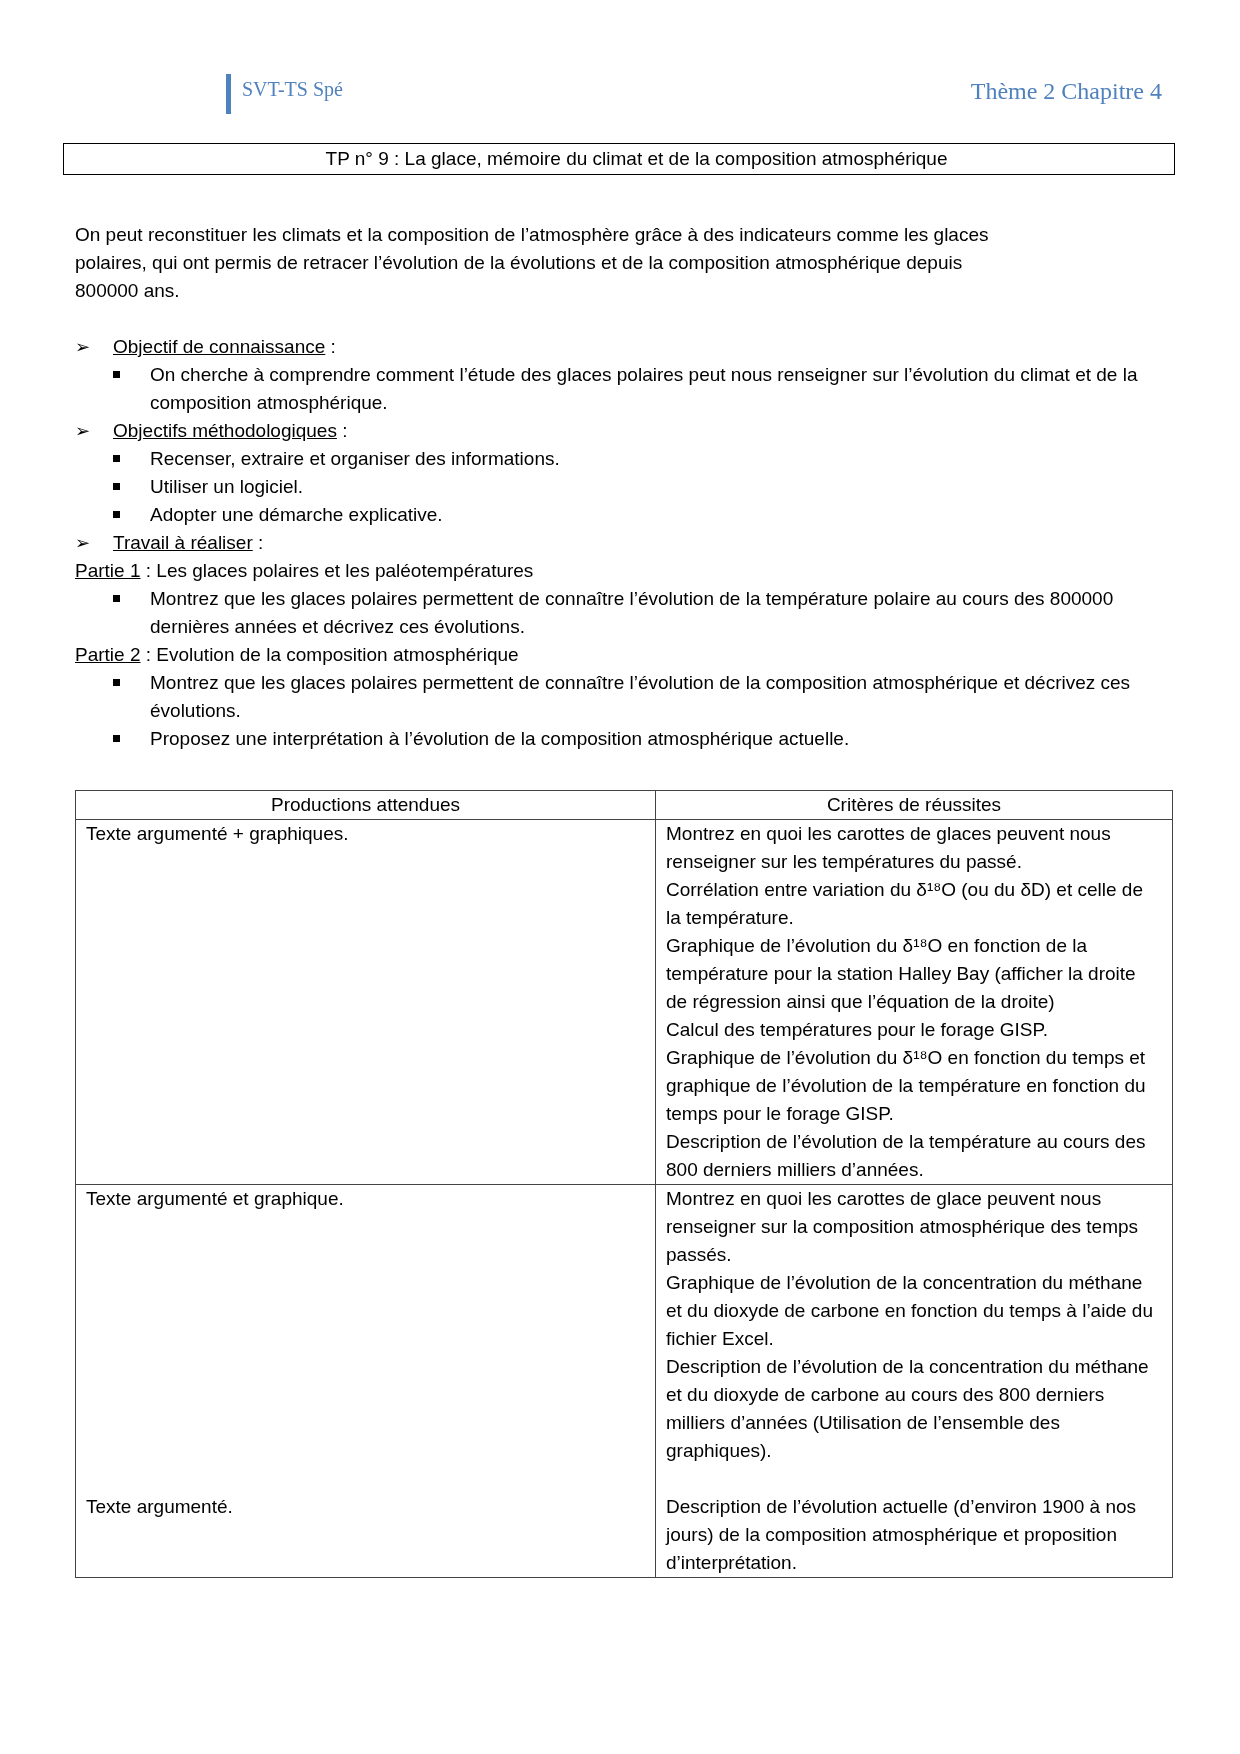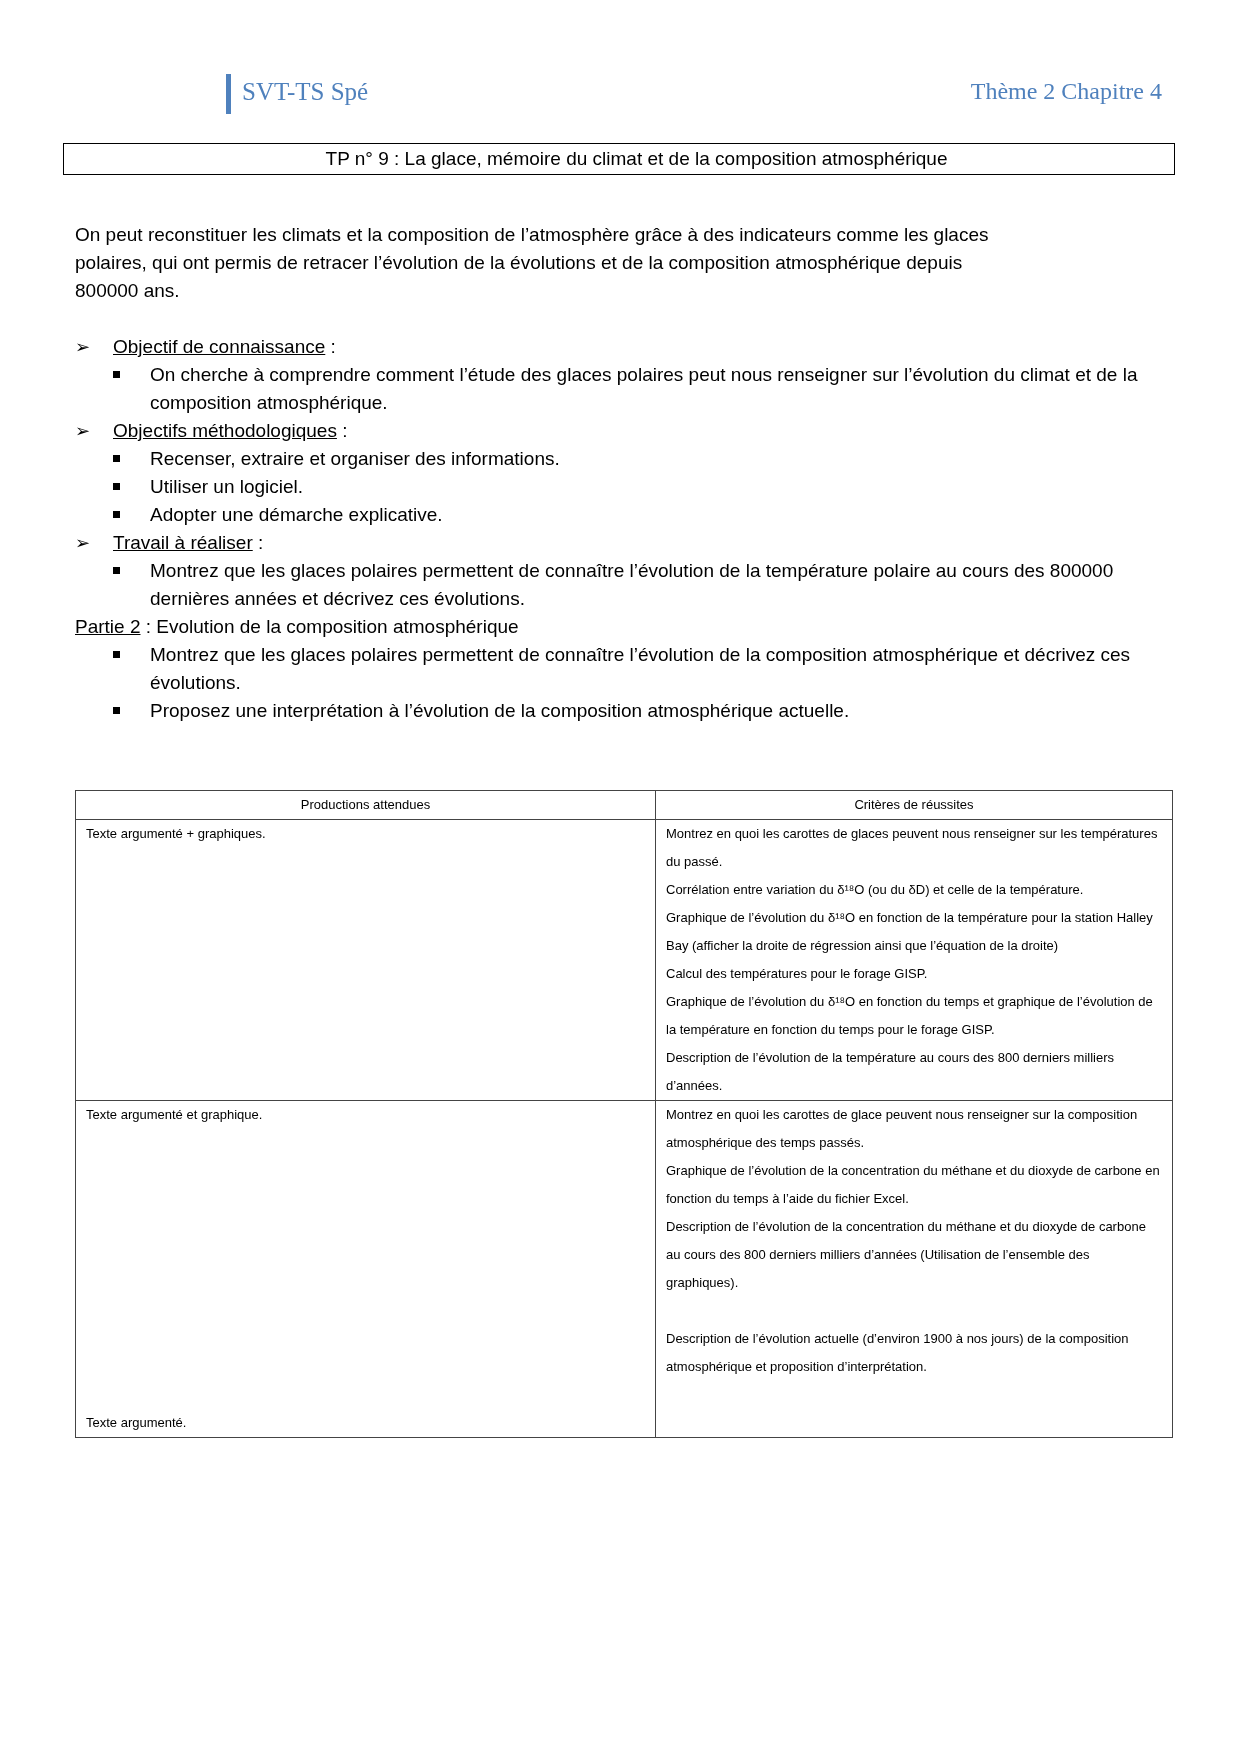--- a/index.html
+++ b/index.html
@@ -6,21 +6,21 @@
     body {
       width: 1240px; height: 1754px; position: relative; overflow: hidden;
       font-family: "Liberation Sans", sans-serif; color: #000;
     }
     .header-bar {
       position: absolute; left: 226px; top: 74px; width: 5px; height: 40px;
       background: #4f81bd;
     }
     .header-left {
       position: absolute; left: 242px; top: 78px;
-      font-family: "Liberation Serif", serif; font-size: 25px; color: #4f81bd;
+      font-family: "Liberation Serif", serif; font-size: 20px; color: #4f81bd;
     }
     .header-right {
       position: absolute; right: 78px; top: 78px;
       font-family: "Liberation Serif", serif; font-size: 24px; color: #4f81bd;
     }
     .title-box {
       position: absolute; left: 63px; top: 143px; width: 1112px; height: 32px;
       border: 1.5px solid #000; box-sizing: border-box;
       text-align: center; font-size: 19px; line-height: 29px; padding-left: 35px;
     }
@@ -32,21 +32,21 @@
     .intro { margin-bottom: 28px !important; }
     .l1 { position: relative; padding-left: 38px; }
     .l1 .arrow { position: absolute; left: 0; top: 0; width: 20px; font-size: 18px; }
     .l2 { position: relative; padding-left: 75px; }
     .l2 .sq {
       position: absolute; left: 38px; top: 10px; width: 7px; height: 7px; background: #000;
     }
     .u { text-decoration: underline; }
     table.crit {
       position: absolute; left: 75px; top: 790px; width: 1098px;
-      border-collapse: collapse; font-size: 13px; line-height: 28px;
+      border-collapse: collapse; font-size: 19px; line-height: 28px;
     }
     table.crit th, table.crit td {
       border: 1.5px solid #444; vertical-align: top; padding: 0 10px;
       text-align: left; font-weight: normal;
     }
     table.crit th { text-align: center; }
     table.crit col.c1 { width: 580px; }
     .cell-line { display: block; }
     .gap { display: block; height: 28px; }
   </style>
@@ -90,20 +90,23 @@
   <p class="l2">
     <span class="sq"></span>
     <span>Adopter une démarche explicative.</span>
   </p>
 
   <p class="l1">
     <span class="arrow">➢</span>
     <span class="u">Travail à réaliser</span><span> :</span>
   </p>
 
+  <p>
+    <span class="u">Partie 1</span><span> : Les glaces polaires et les paléotempératures</span>
+  </p>
   <p class="l2">
     <span class="sq"></span>
     <span>Montrez que les glaces polaires permettent de connaître l’évolution de la température polaire au cours des 800000 dernières années et décrivez ces évolutions.</span>
   </p>
 
   <p>
     <span class="u">Partie 2</span><span> : Evolution de la composition atmosphérique</span>
   </p>
   <p class="l2">
     <span class="sq"></span>

